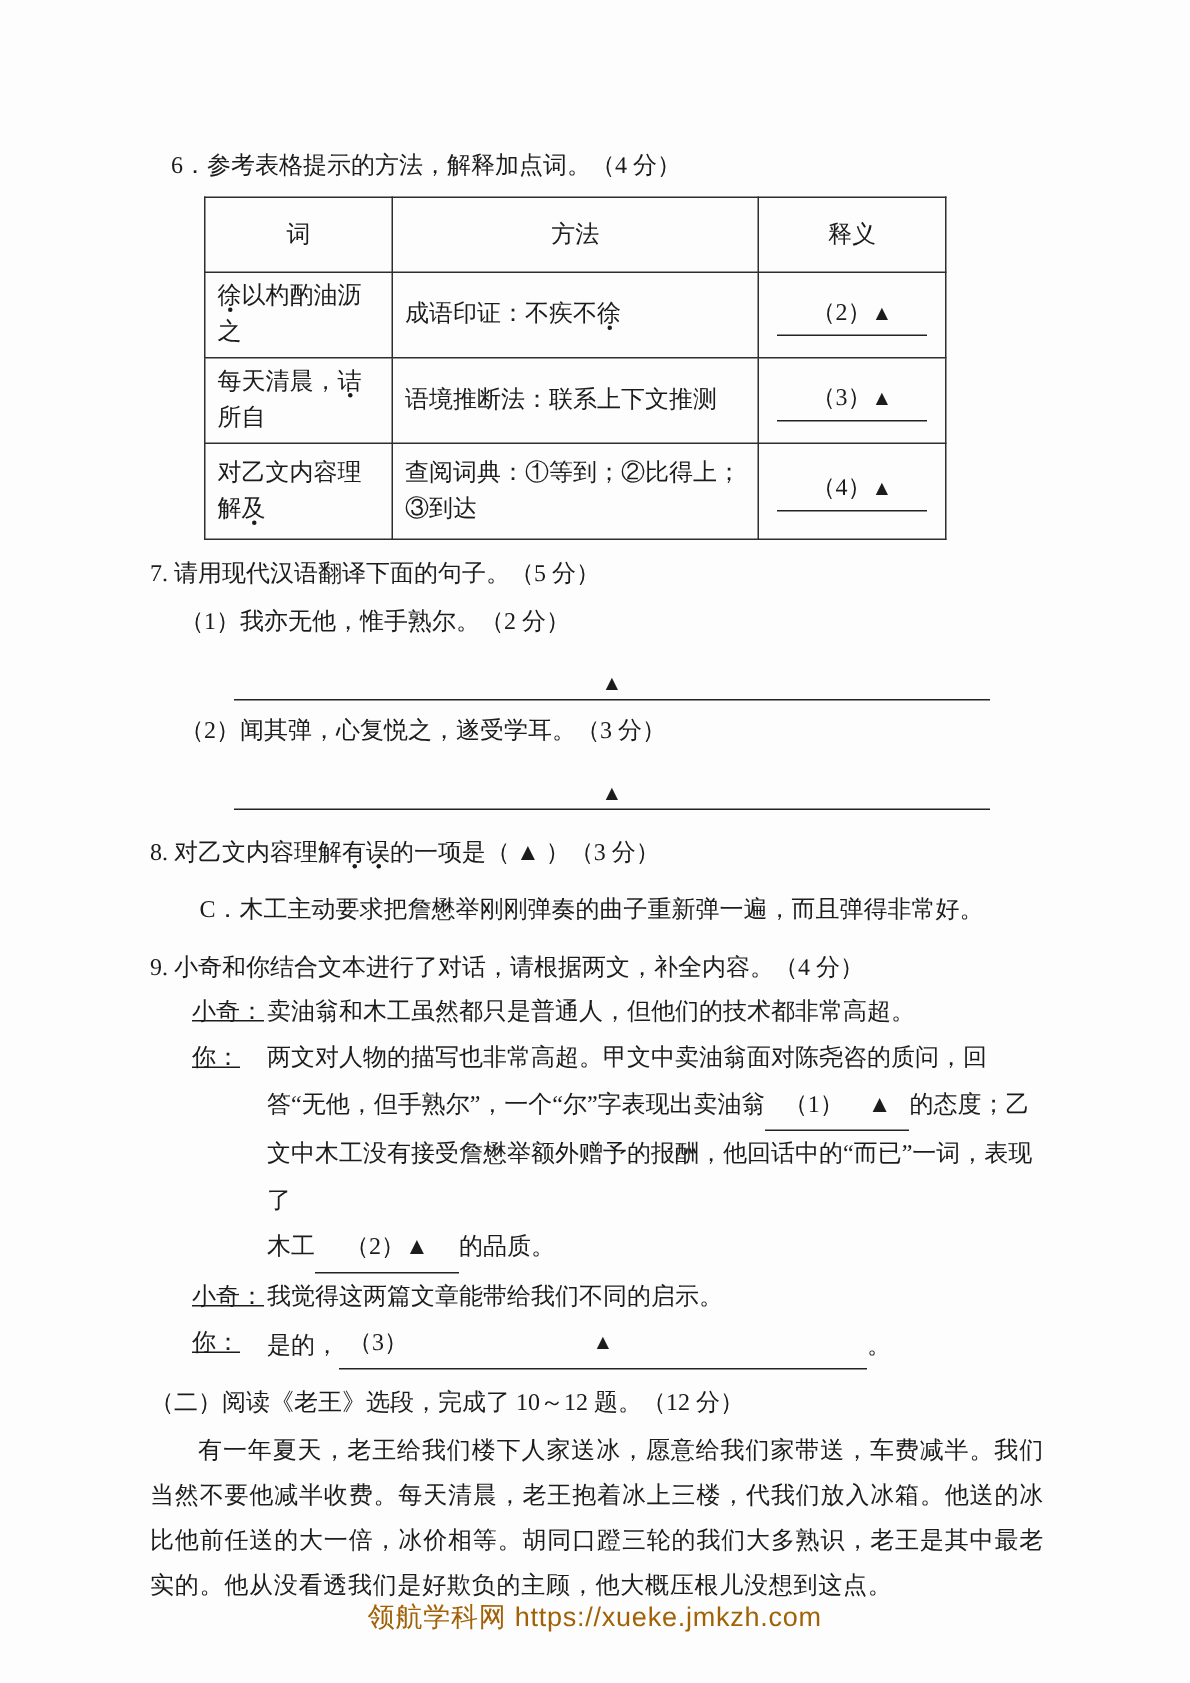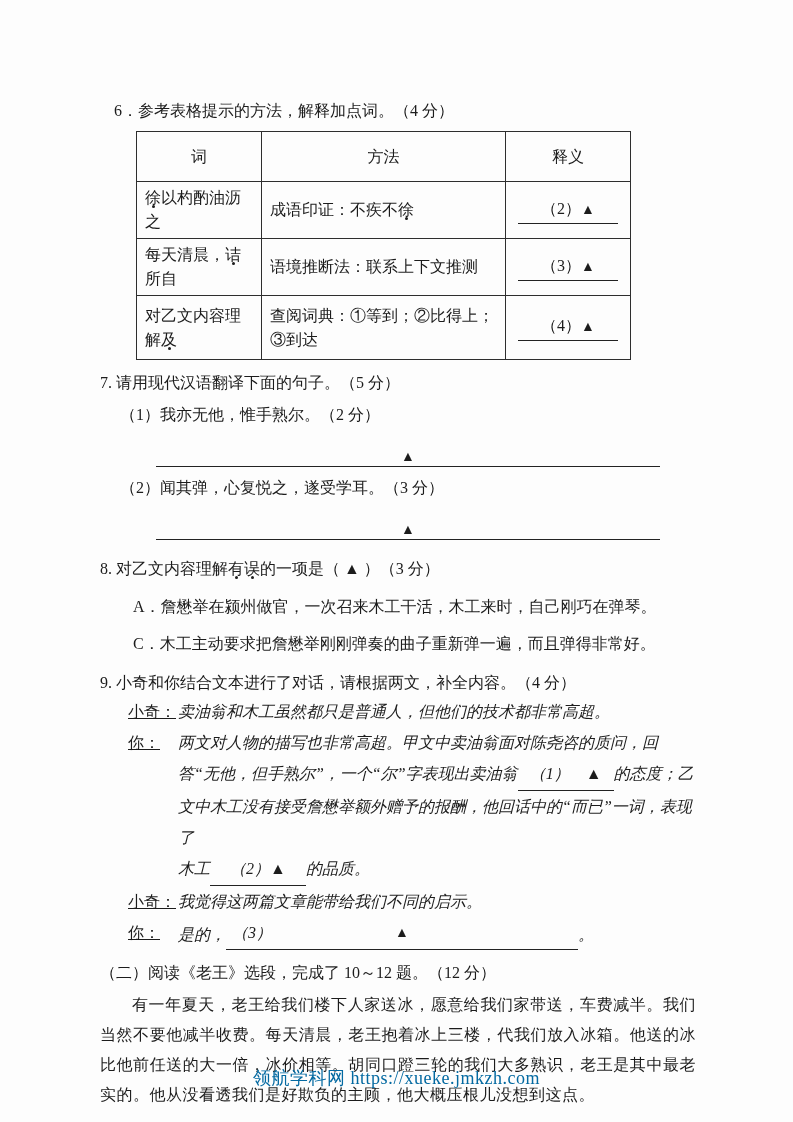--- a/index.html
+++ b/index.html
@@ -80,21 +80,21 @@
 
   
   .q8 { margin-top: 16px; }
   .q8-option { margin-left: 33px; margin-top: 13px; line-height: 24px; }
 
   
   .q9 { margin-top: 14px; }
   .dlg { margin-left: 28px; }
   .dlg-row { display: flex; line-height: 31px; }
   .spk { width: 50px; text-align: left; flex-shrink: 0; text-decoration: underline; }
-  .txt { flex: 1; font-style: italic; }
+  .txt { flex: 1; }
   .u {
     display: inline-block;
     border-bottom: 1.4px solid #222;
     text-align: center;
     min-width: 96px;
     padding: 0 2px 1px 2px;
   }
   .blank3 {
     display: inline-flex;
     justify-content: space-between;
@@ -115,23 +115,23 @@
     letter-spacing: 0.5px;
   }
 
   
   .footer {
     position: absolute;
     bottom: 32px;
     left: 0;
     width: 100%;
     text-align: center;
-    color: #0369a1;
+    color: #a16207;
     font-size: 18px;
-    font-family: Liberation Serif, serif;
+    font-family: Liberation Sans, sans-serif;
     letter-spacing: 0.5px;
   }
 </style>
 </head>
 <body>
 
 <div class="page">
   <div class="content">
 
     <section>
@@ -171,21 +171,20 @@
     <section>
       <div class="qtitle">7. 请用现代汉语翻译下面的句子。（5 分）</div>
       <div class="q7-item">（1）我亦无他，惟手熟尔。（2 分）</div>
       <div class="answer-line"><span class="tri">▲</span></div>
       <div class="q7-item">（2）闻其弹，心复悦之，遂受学耳。（3 分）</div>
       <div class="answer-line"><span class="tri">▲</span></div>
     </section>
 
     <section class="q8">
       <div class="qtitle"><span>8. 对乙文内容理解</span><span class="dot">有</span><span class="dot">误</span><span>的一项是（ ▲ ）（3 分）</span></div>
-      <div class="q8-option">A．詹懋举在颍州做官，一次召来木工干活，木工来时，自己刚巧在弹琴。</div>
       <div class="q8-option">C．木工主动要求把詹懋举刚刚弹奏的曲子重新弹一遍，而且弹得非常好。</div>
     </section>
 
     <section class="q9">
       <div class="qtitle">9. 小奇和你结合文本进行了对话，请根据两文，补全内容。（4 分）</div>
       <div class="dlg">
         <div class="dlg-row">
           <span class="spk">小奇：</span>
           <span class="txt">卖油翁和木工虽然都只是普通人，但他们的技术都非常高超。</span>
         </div>

